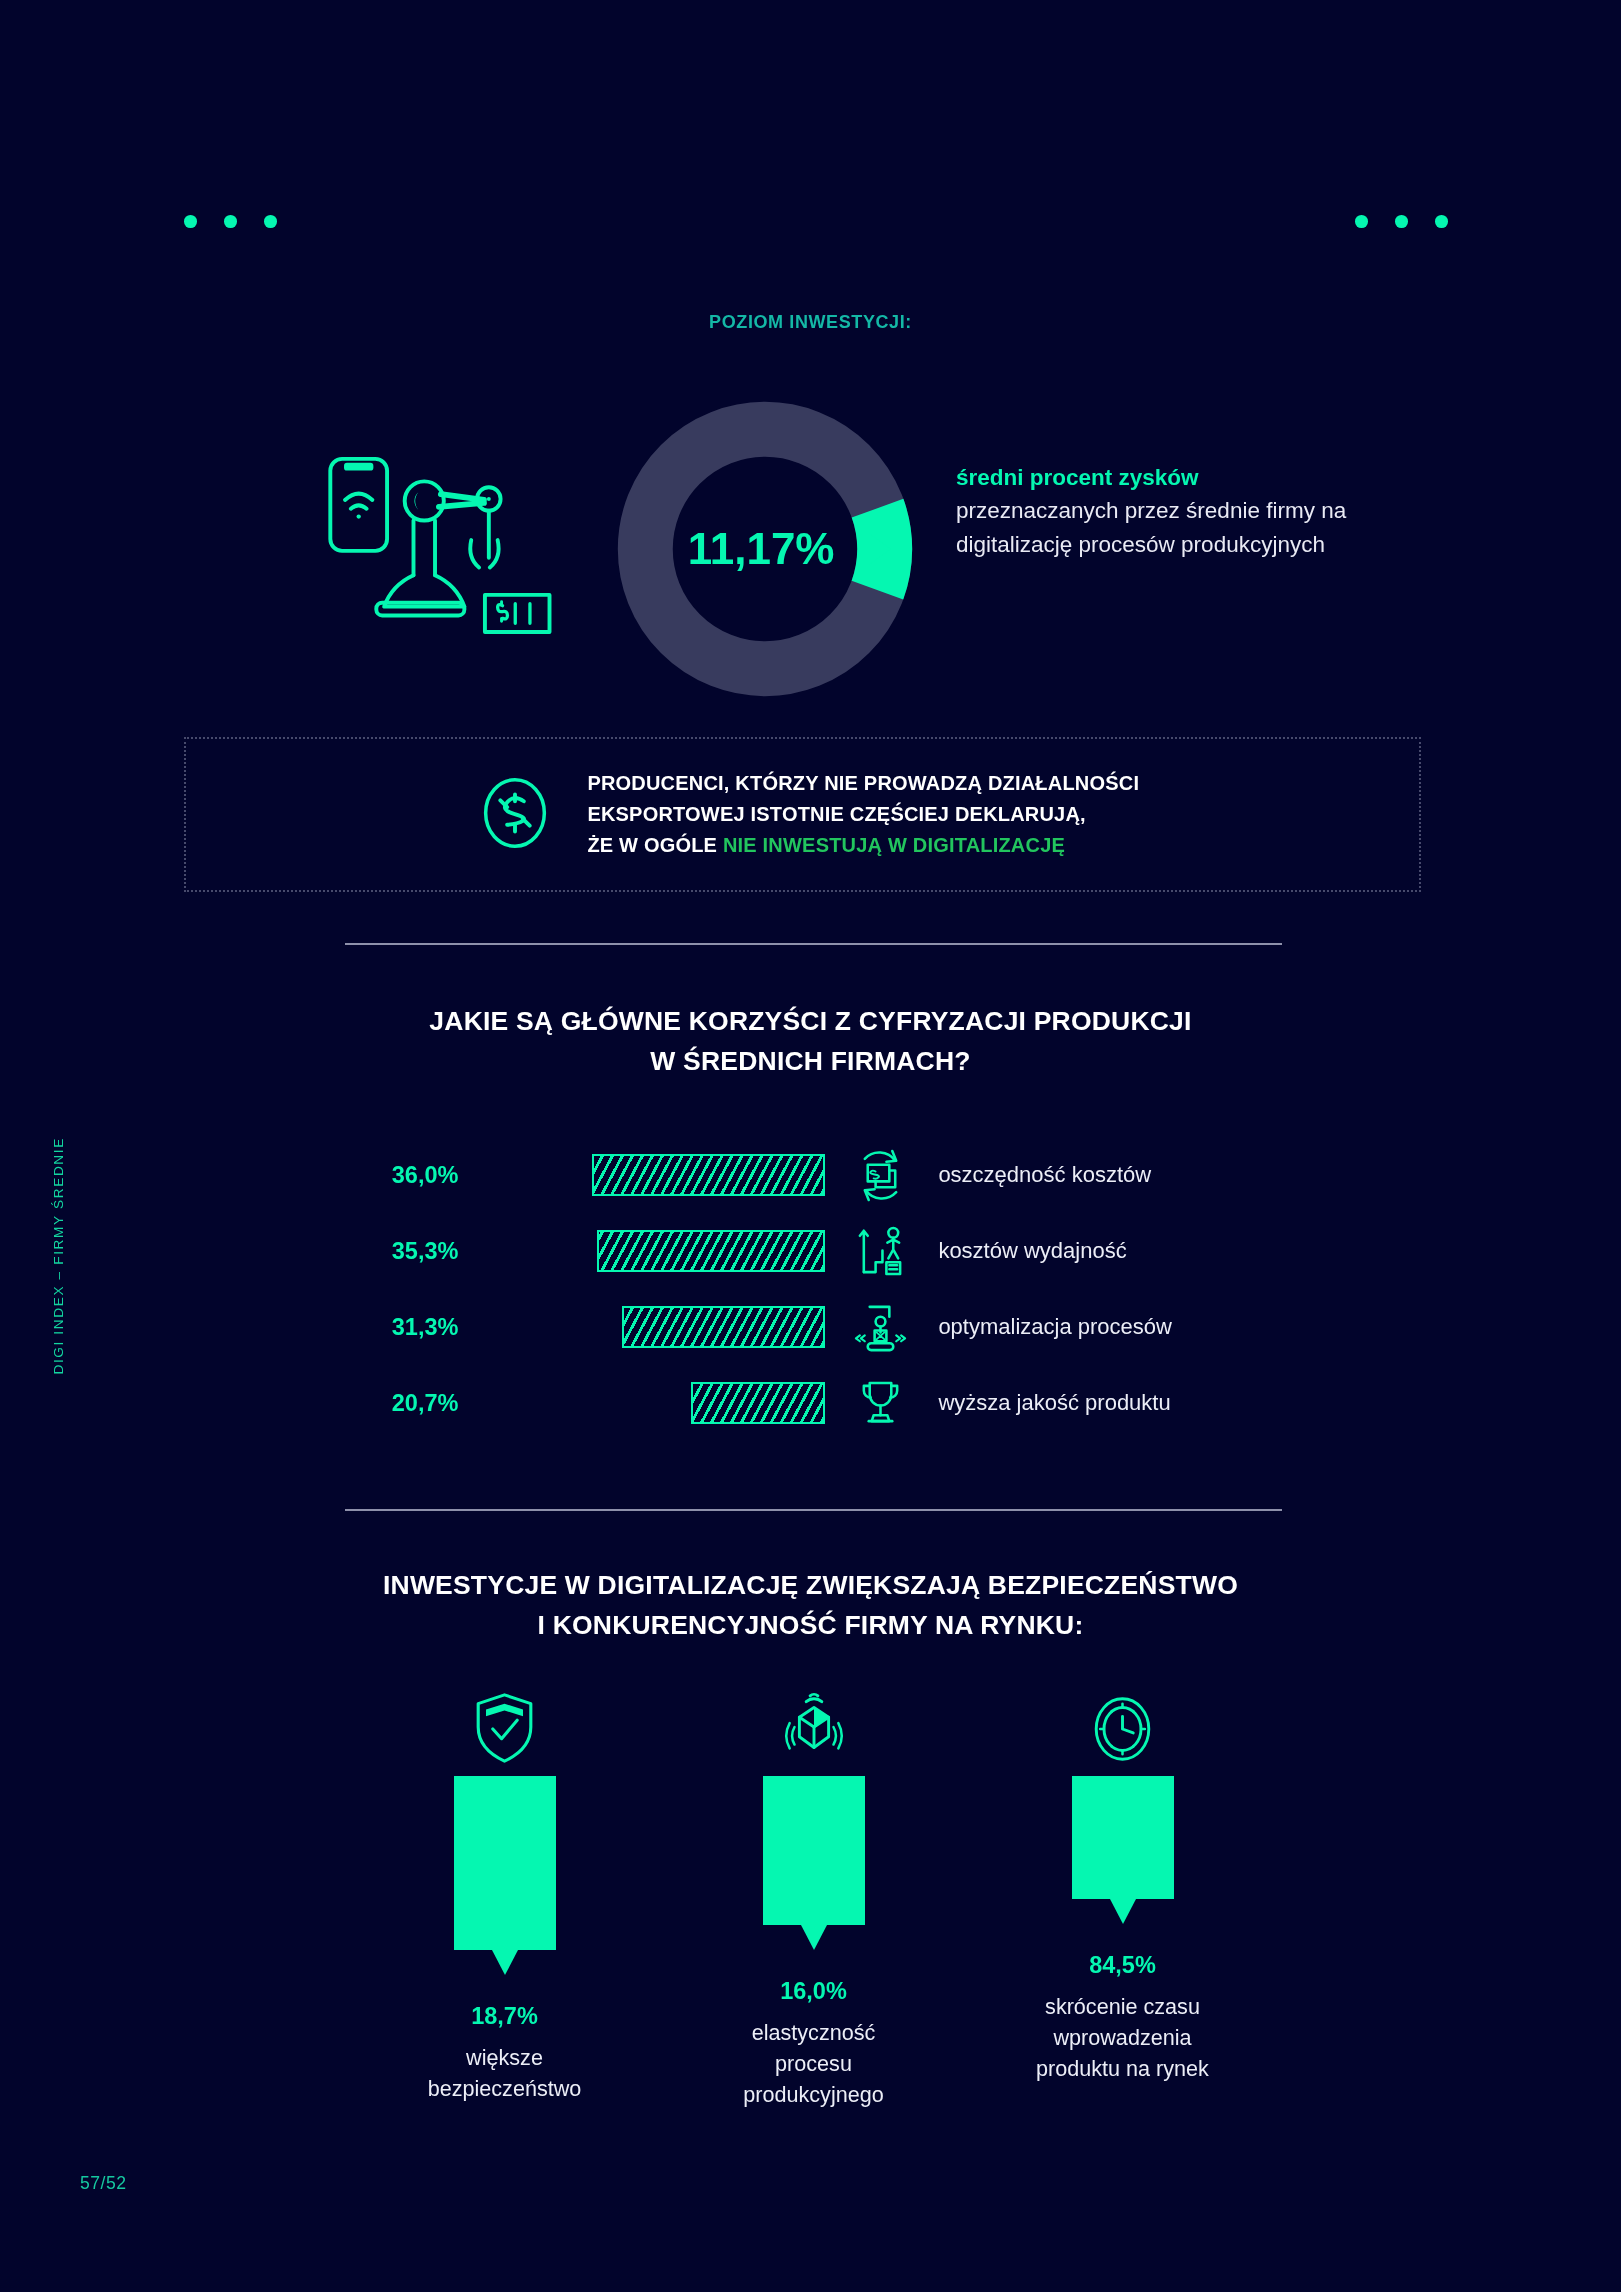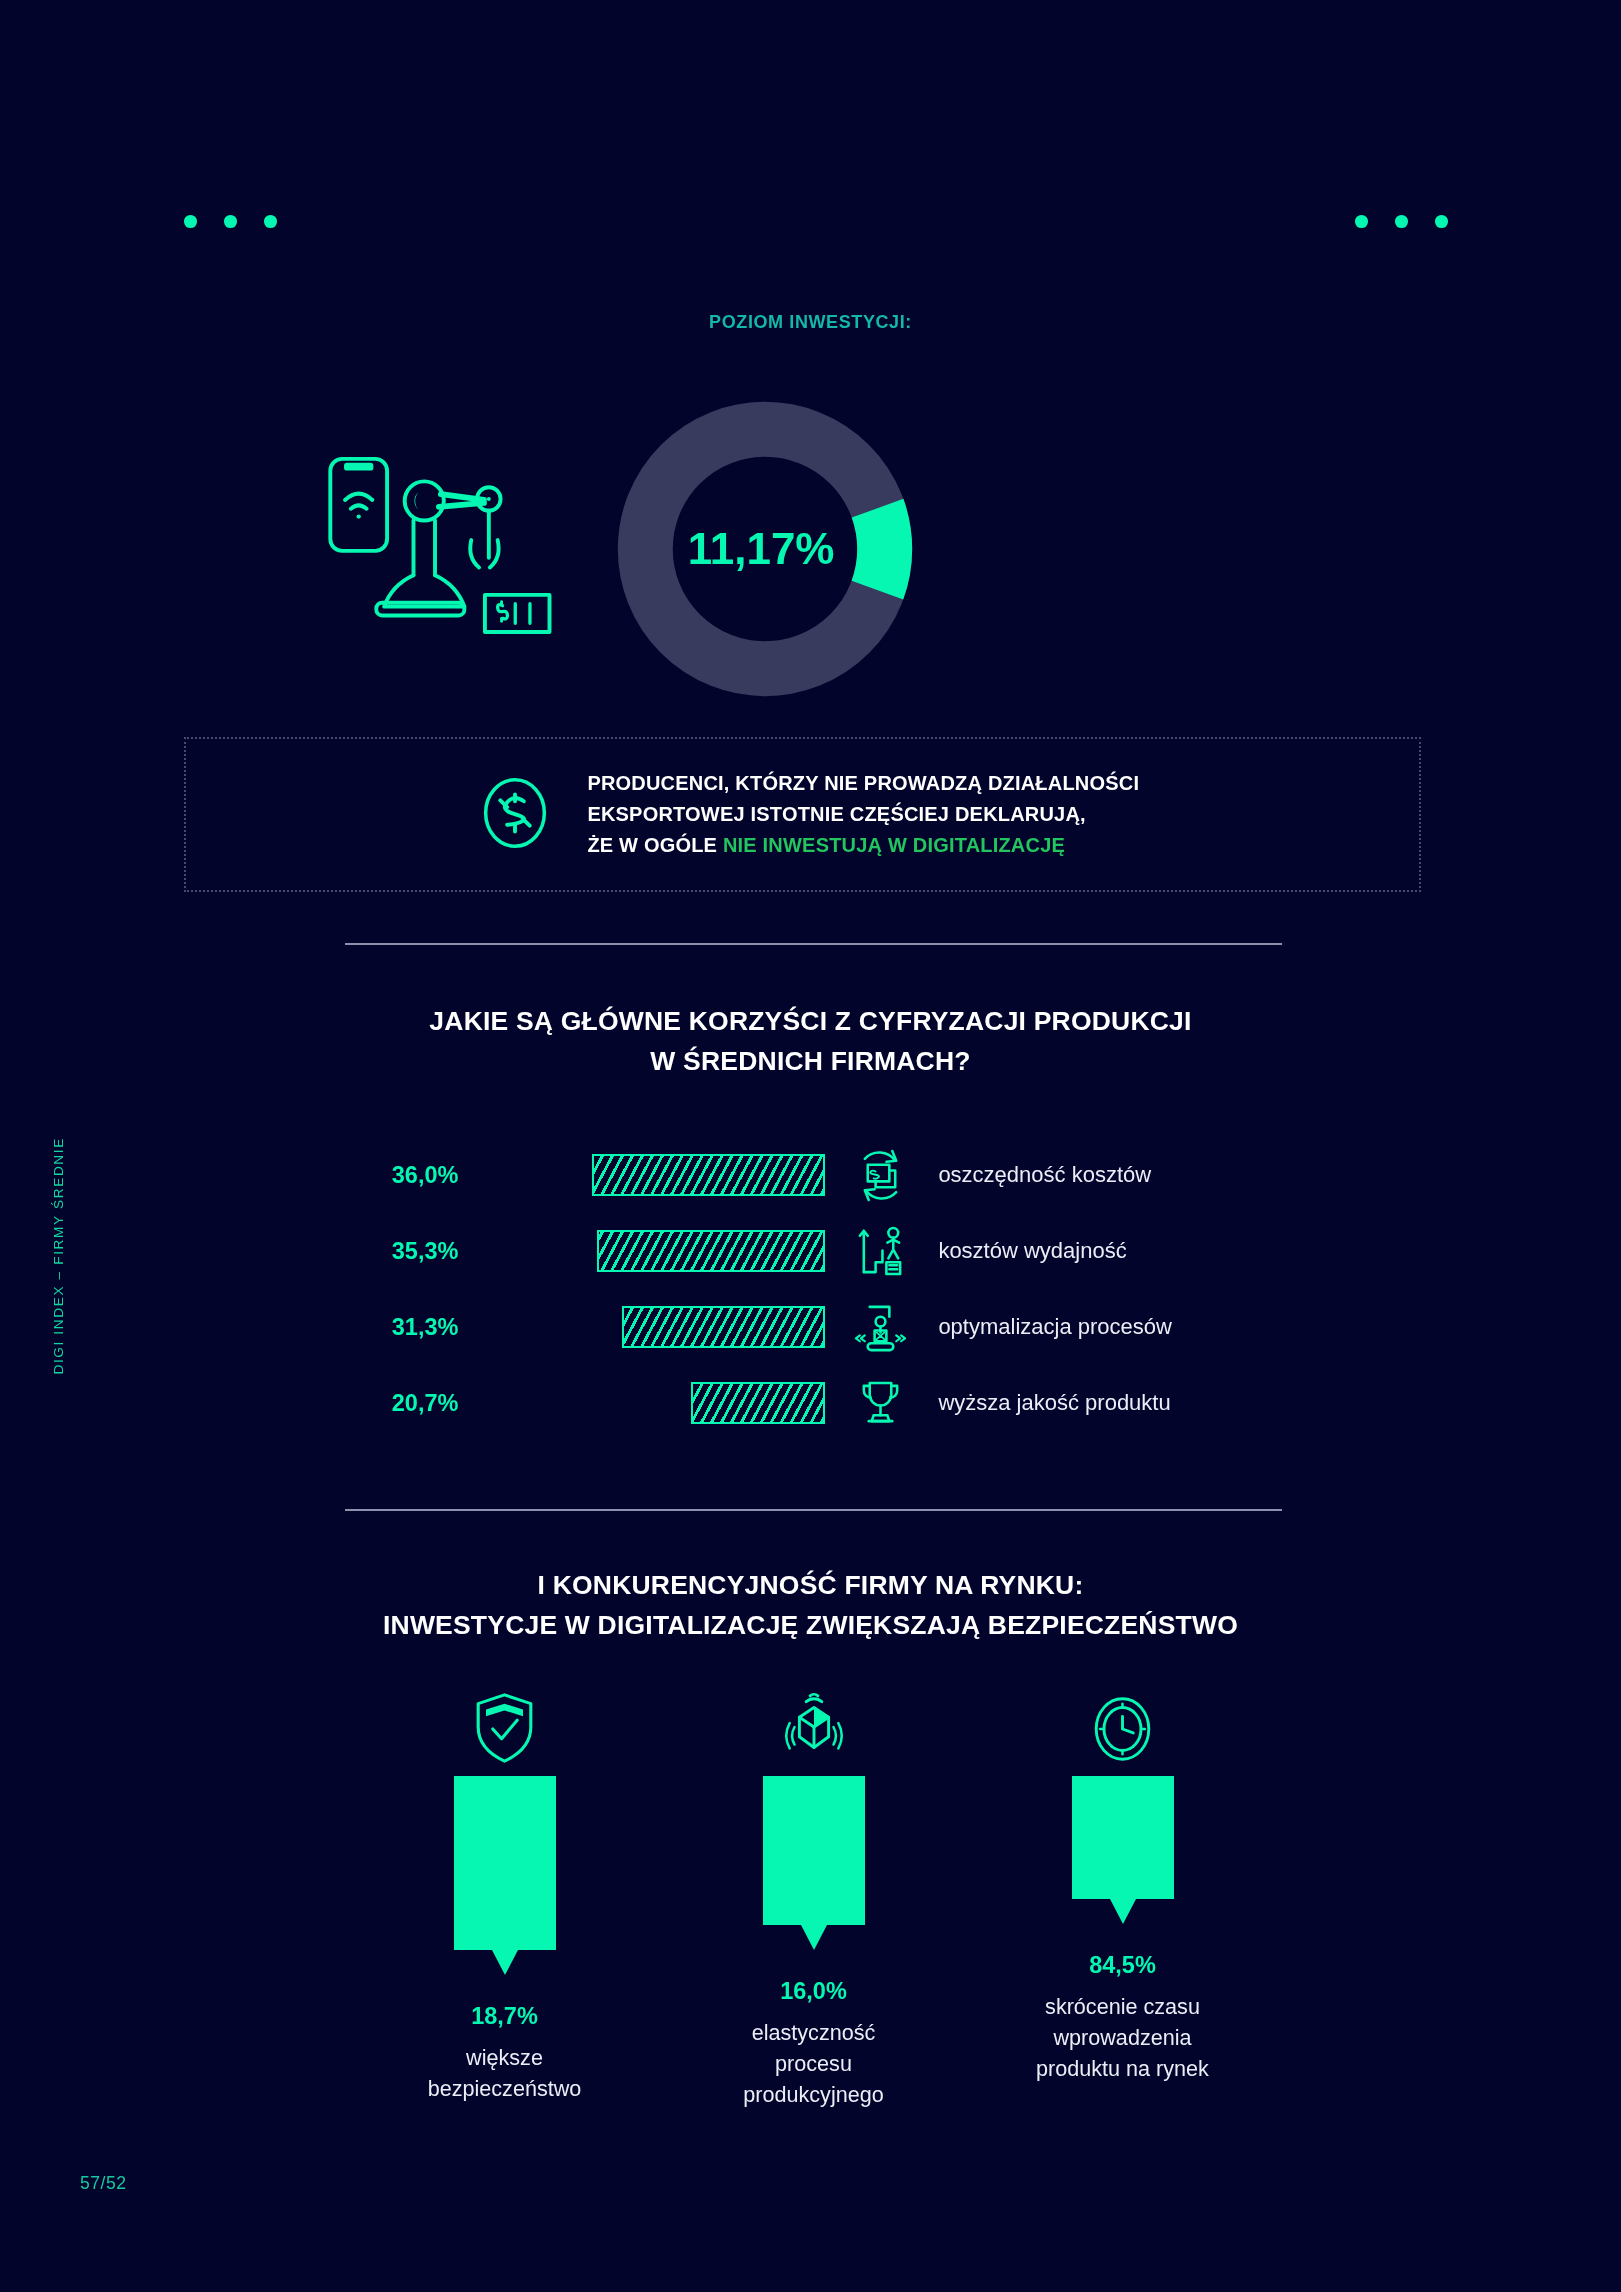--- a/index.html
+++ b/index.html
@@ -364,20 +364,24 @@
         <circle cx="160" cy="160" r="122" fill="none" stroke="#383b5e" stroke-width="56"></circle>
 
         <circle cx="160" cy="160" r="122" fill="none" stroke="#05f7b1" stroke-width="56" stroke-dasharray="85.6 681.0" stroke-dashoffset="42.8" transform="rotate(-0.0 160 160)"></circle>
 
         <path d="M288 160 l-22 -16 v32 z" fill="#05f7b1"></path>
       </svg>
       <div class="donut-value">11,17%</div>
     </div>
   </div>
 
+  <div class="donut-caption">
+    <span class="lead">średni procent zysków</span>
+    <span>przeznaczanych przez średnie firmy na digitalizację procesów produkcyjnych</span>
+  </div>
 
   <div class="dotted-box">
     <span class="coin-icon">
       <svg width="90" height="90" viewBox="0 0 92 92">
         <g fill="none" stroke="#05f7b1" stroke-width="3.6" stroke-linecap="round">
           <ellipse cx="46" cy="46" rx="30" ry="34"></ellipse>
           <path d="M55 34 q-10 -7 -17 1 t7 12 t9 7 t-16 4" stroke-width="4"></path>
           <path d="M46 27 v7 M46 58 v7" stroke-width="4"></path>
           <path d="M31 33 l7 7 M54 52 l7 7" stroke-width="4"></path>
         </g>
@@ -482,22 +486,22 @@
         </svg>
       </div>
       <div class="hbar-label">wyższa jakość produktu</div>
     </div>
 
   </div>
 
   <div class="rule rule-bottom"></div>
 
   <div class="security-heading">
+    <div>INWESTYCJE W DIGITALIZACJĘ ZWIĘKSZAJĄ BEZPIECZEŃSTWO</div>
     <div>I KONKURENCYJNOŚĆ FIRMY NA RYNKU:</div>
-    <div>INWESTYCJE W DIGITALIZACJĘ ZWIĘKSZAJĄ BEZPIECZEŃSTWO</div>
   </div>
 
   <div class="vbars">
 
     <div class="vbar-col">
       <div class="vbar-icon">
         <svg width="65" height="76" viewBox="0 0 66 78">
           <g fill="none" stroke="#05f7b1" stroke-width="3.2" stroke-linecap="round" stroke-linejoin="round">
             <path d="M33 5 L60 14 v24 c0 18 -14 29 -27 35 C20 67 6 56 6 38 V14 z"></path>
             <path d="M14 20 l19 -6 l19 6 v7 l-19 -6 l-19 6 z" fill="#05f7b1" stroke="none"></path>

